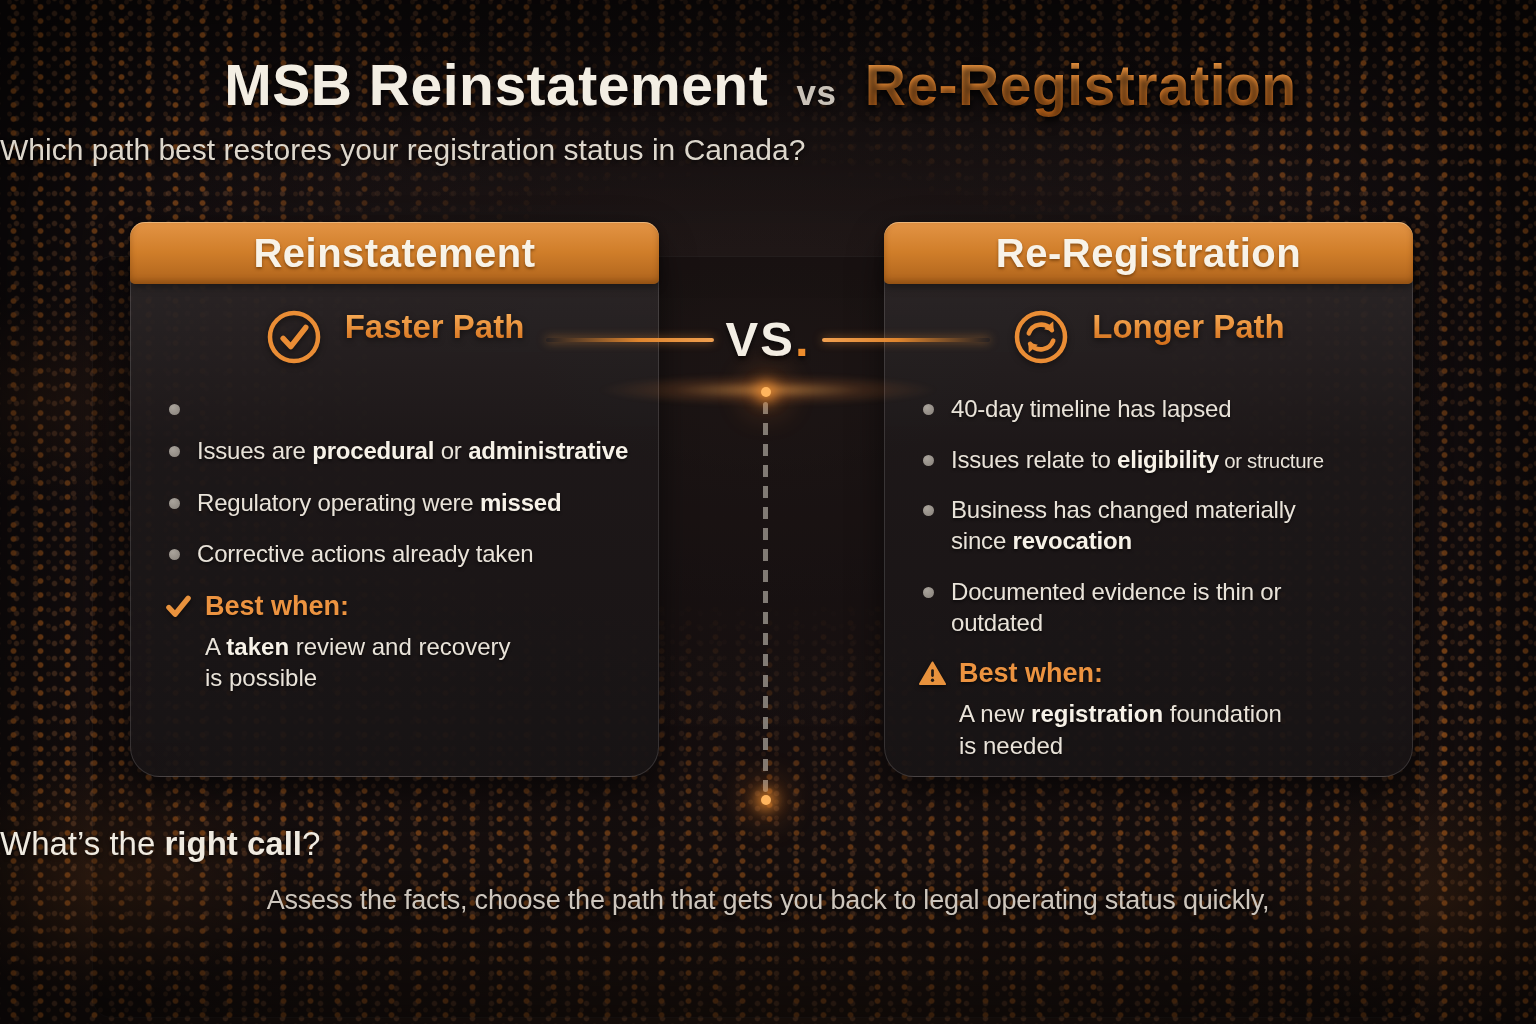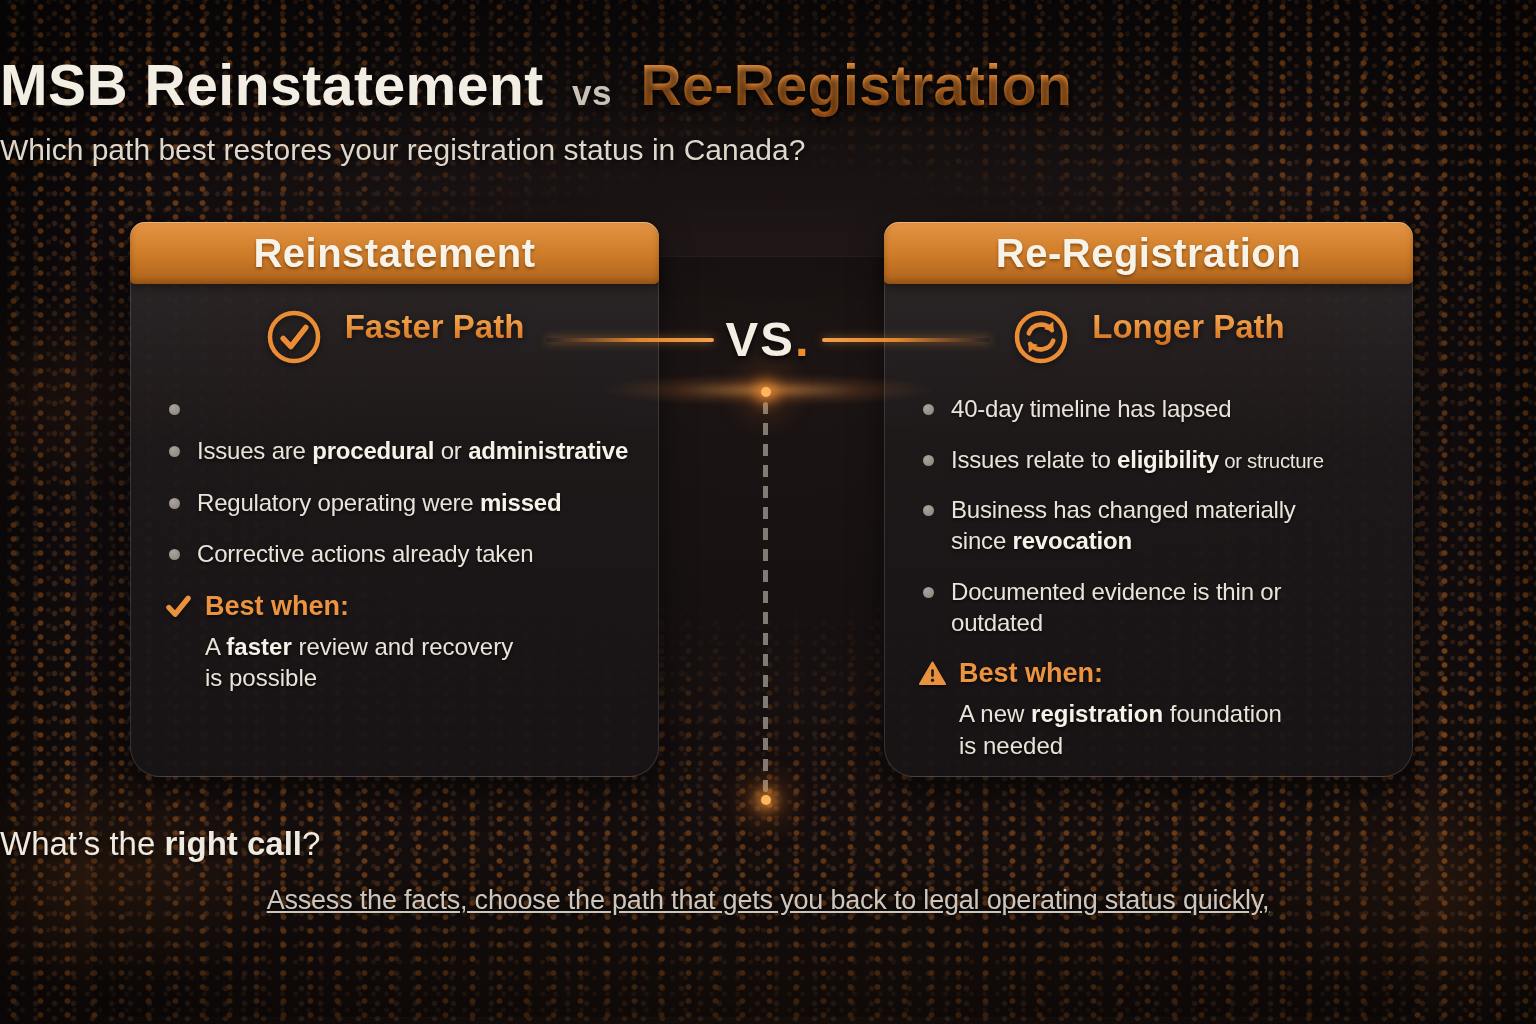--- a/index.html
+++ b/index.html
@@ -31,21 +31,21 @@
       radial-gradient(ellipse 260px 190px at 1450px 900px, rgba(226,122,40,.16), transparent 70%),
       radial-gradient(ellipse 220px 150px at 40px 400px, rgba(210,115,45,.10), transparent 70%),
       radial-gradient(ellipse 900px 150px at 768px 1010px, rgba(160,95,45,.12), transparent 75%);
   }
   .bg-vignette{position:absolute;inset:0;box-shadow:inset 0 0 190px 70px rgba(0,0,0,.72);}
   .backdrop-panel{
     position:absolute;left:92px;top:256px;width:1326px;height:760px;
     background:rgba(12,9,10,.34);border:1px solid rgba(255,255,255,.05);border-radius:20px;
   }
   
-  .title-row{position:absolute;left:0;right:15px;top:52px;
+  .title-row{position:absolute;left:0;right:15px;top:52px;text-align:center;
     font-size:57px;font-weight:700;color:#f3eee3;letter-spacing:.5px;
     text-shadow:0 3px 6px rgba(0,0,0,.6);}
   .title-vs{font-size:35px;font-weight:700;color:#c9c2b8;margin:0 12px;}
   .title-accent{background:linear-gradient(180deg,#f49c44 10%,#d6711d 90%);
     -webkit-background-clip:text;background-clip:text;color:transparent;
     filter:drop-shadow(0 3px 4px rgba(0,0,0,.55));}
   .subtitle{position:absolute;left:0;right:0;top:133px;text-align:left;
     font-size:30px;color:#ddd7cc;text-shadow:0 2px 4px rgba(0,0,0,.6);}
   
   .card{position:absolute;top:222px;width:527px;height:553px;border-radius:30px;
@@ -101,21 +101,21 @@
     background:repeating-linear-gradient(180deg,#8a847d 0 12px, transparent 12px 21px);opacity:.92;}
   .glow-dot{position:absolute;width:10px;height:10px;border-radius:50%;background:#ffb55e;
     box-shadow:0 0 14px 5px rgba(255,152,52,.8), 0 0 32px 13px rgba(255,130,40,.3);}
   .glow-dot.gd-top{left:761px;top:387px;}
   .glow-dot.gd-bottom{left:761px;top:795px;}
   
   .footer-q{position:absolute;left:0;right:0;top:825px;text-align:left;
     font-size:33px;color:#efeae0;text-shadow:0 2px 4px rgba(0,0,0,.6);}
   .footer-q .b{font-weight:700;}
   .footer-note{position:absolute;left:0;right:0;top:885px;text-align:center;
-    font-size:27px;color:#cdc6bd;letter-spacing:-.2px;text-shadow:0 2px 4px rgba(0,0,0,.6);text-decoration:underline;}
+    font-size:27px;color:#cdc6bd;letter-spacing:-.2px;text-shadow:0 2px 4px rgba(0,0,0,.6);}
 </style>
 </head>
 <body>
 
 <div class="stage">
   <div class="bg-dots"></div>
   <div class="bg-glowpatches"></div>
   <div class="backdrop-panel"></div>
   <div class="bg-vignette"></div>
 
@@ -156,21 +156,21 @@
       </ul>
     <div class="best-when">
       <div class="bw-head">
         <span class="bw-icon">
           <svg viewBox="0 0 28 28">
             <path d="M4 15 L10.5 22 L24 5.5" fill="none" stroke="#e8923d" stroke-width="5.5" stroke-linecap="round" stroke-linejoin="round"></path>
           </svg>
         </span>
         <span>Best when:</span>
       </div>
-      <div class="bw-text"><span>A </span><span class="b">faster</span><span> review and recovery
+      <div class="bw-text"><span>A </span><span class="b">taken</span><span> review and recovery
 is possible</span></div>
     </div>
   </div>
 
   <div class="card right">
     <div class="card-header">Re-Registration</div>
     <div class="path-row">
       <span class="ring-icon">
         <svg viewBox="0 0 64 64">
           <circle cx="32" cy="32" r="26.5" fill="none" stroke="#ea8d35" stroke-width="5"></circle>

